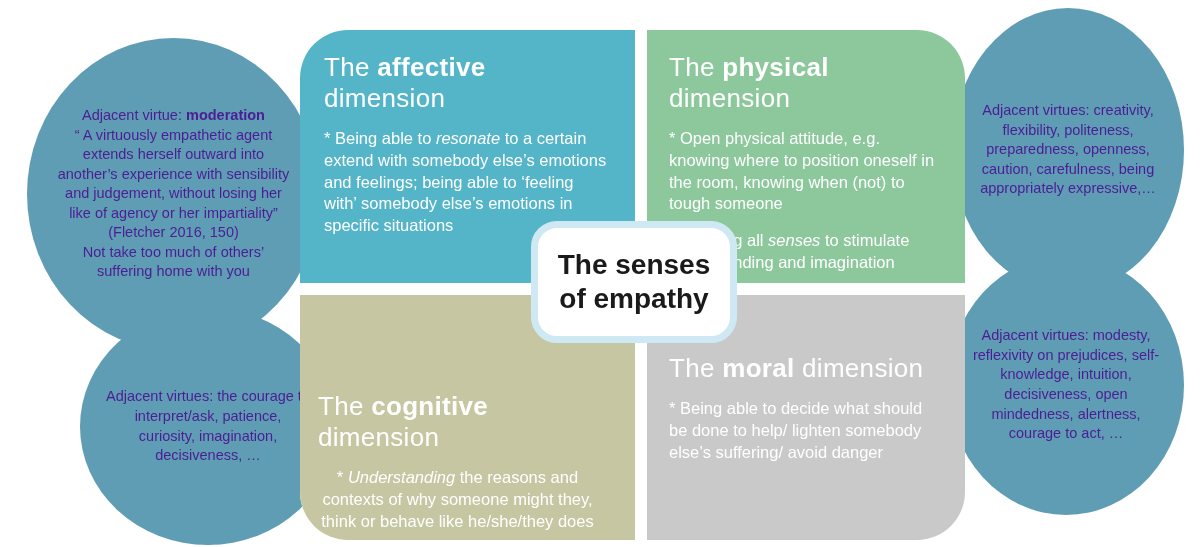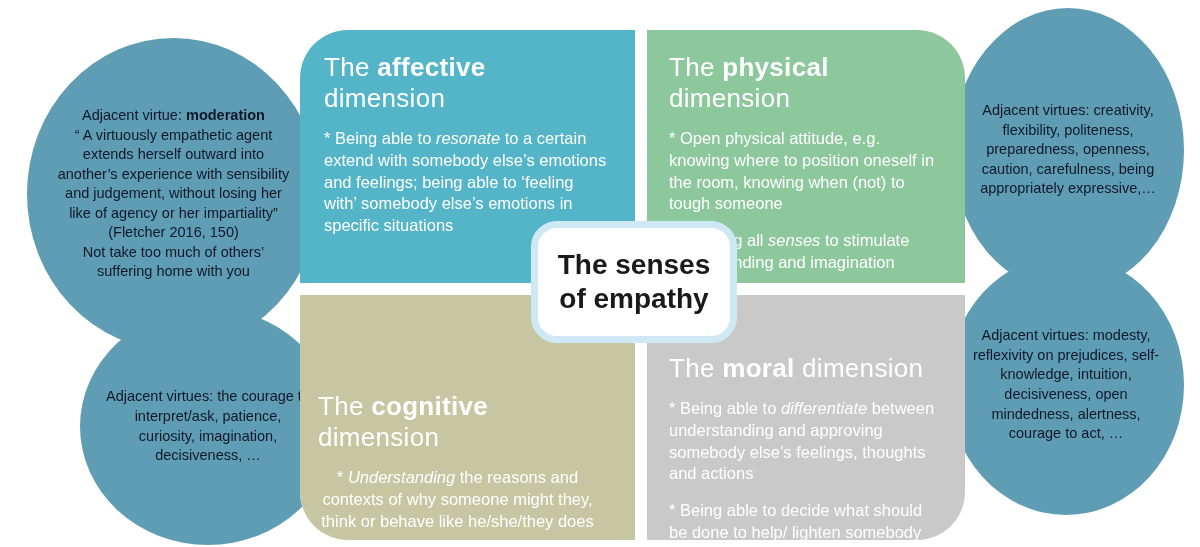--- a/index.html
+++ b/index.html
@@ -11,21 +11,21 @@
     background: #ffffff;
     overflow: hidden;
     font-family: "Liberation Sans", sans-serif;
   }
 
   
   .circle {
     position: absolute;
     border-radius: 50%;
     background: var(--circle, #5f9db4);
-    color: #0f172a;
+    color: #4c1d95;
     display: flex;
     align-items: center;
     justify-content: center;
     text-align: center;
     z-index: 1;
   }
   .circle .ct { width: 80%; font-size: 14.5px; line-height: 1.35; }
   .circle .ct p { margin: 0; }
   .c-tl { left: 27px;  top: 38px;  width: 293px; height: 312px; }
   .c-bl { left: 80px;  top: 308px; width: 256px; height: 237px; }
@@ -126,21 +126,20 @@
       <p><span>* Applying all </span><span class="i">senses</span><span> to stimulate understanding and imagination</span></p>
     </div>
 
     <div class="q q-cognitive">
       <h2><span>The </span><b>cognitive</b><span> dimension</span></h2>
       <p><span>* </span><span class="i">Understanding</span><span> the reasons and contexts of why someone might they, think or behave like he/she/they does</span></p>
     </div>
 
     <div class="q q-moral">
       <h2><span>The </span><b>moral</b><span> dimension</span></h2>
-      <p><span>* Being able to </span><span class="i">differentiate</span><span> between understanding and approving somebody else’s feelings, thoughts and actions</span></p>
       <p>* Being able to decide what should be done to help/ lighten somebody else’s suffering/ avoid danger</p>
     </div>
 
   </div>
 
   <div class="center-box">
     <div>The senses</div>
     <div>of empathy</div>
   </div>
 

